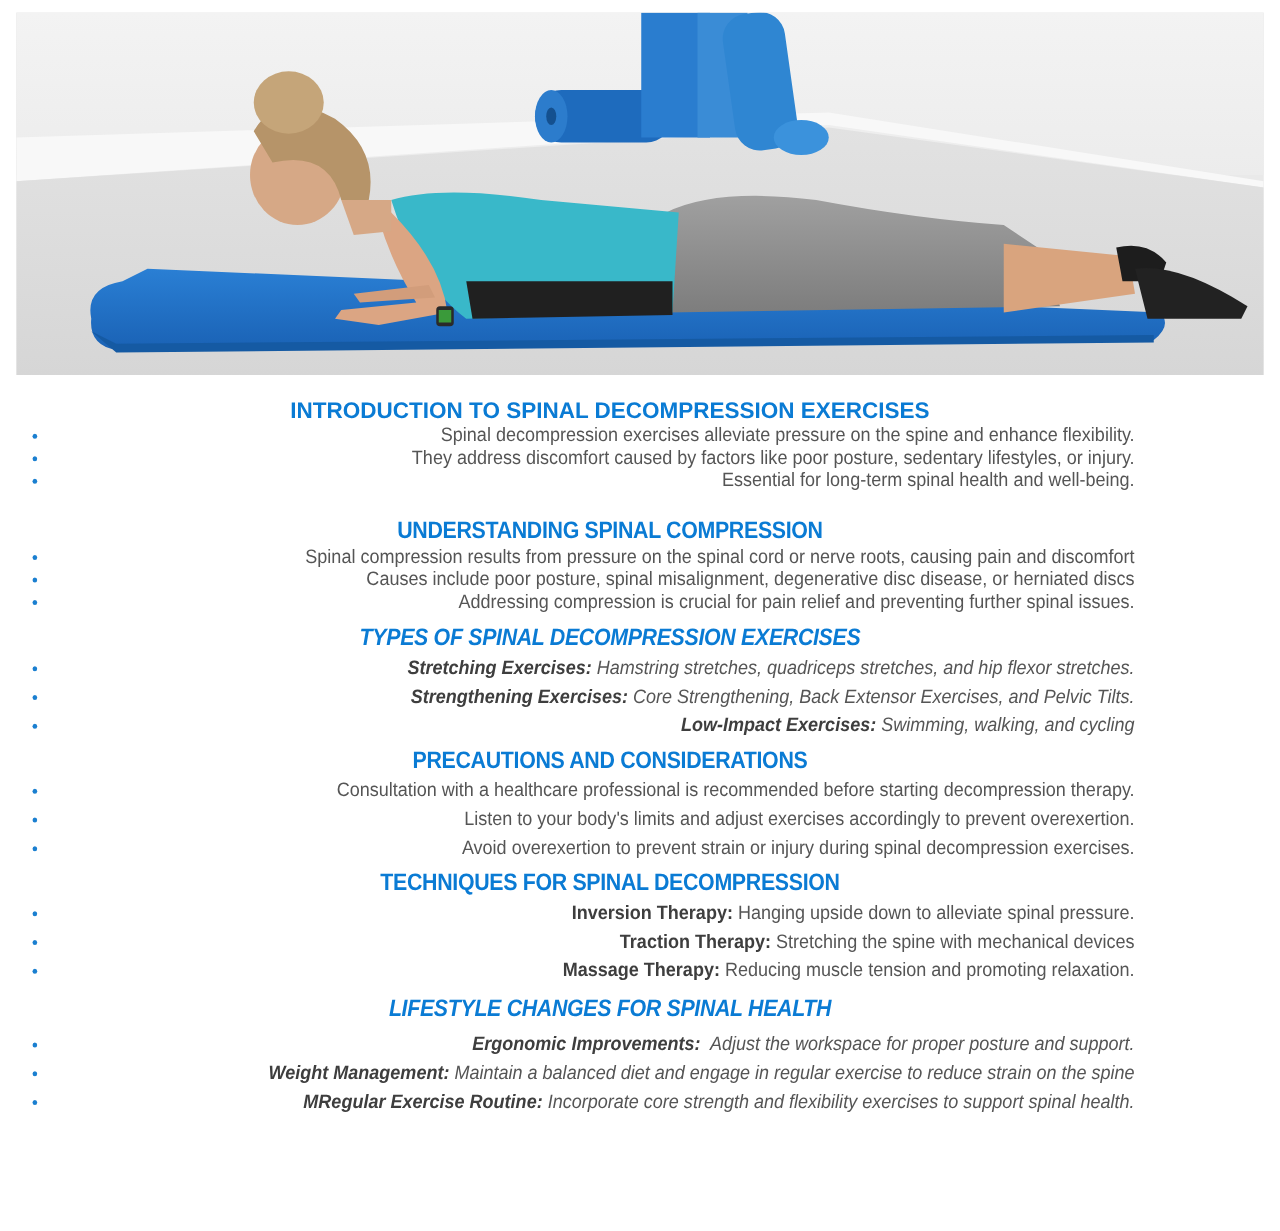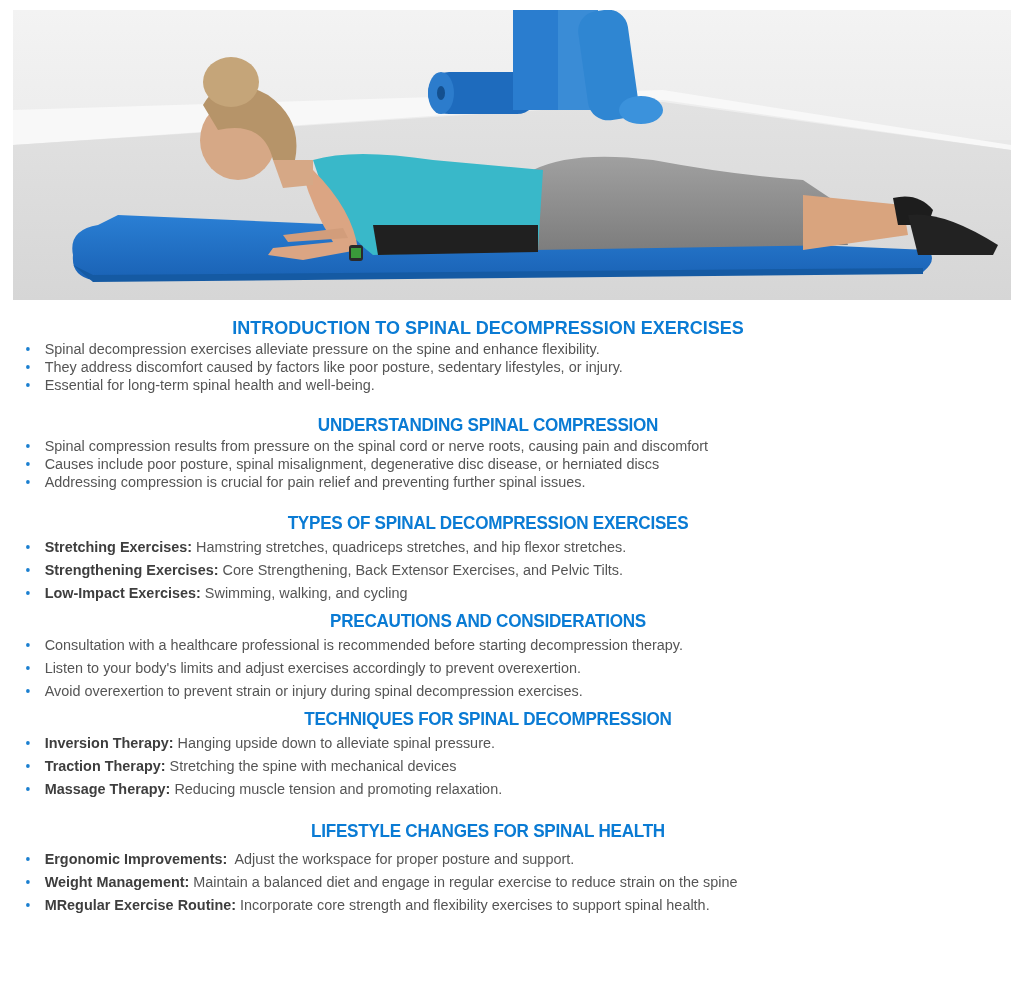--- a/index.html
+++ b/index.html
@@ -10,40 +10,40 @@
 
   .content { position: absolute; left: 0; top: 316px; width: 976px; }
   .section { margin: 0; }
   .section h2 {
     margin: 0; text-align: center; color: #0a7bd4;
     font-family: "Liberation Sans", sans-serif; font-weight: bold;
     font-size: 19px; line-height: 24px; letter-spacing: -0.3px;
     transform: scaleX(0.9); transform-origin: center;
   }
   .section.first h2 { transform: none; font-size: 18px; letter-spacing: 0px; }
-  .section ul { list-style: none; margin: 0; padding: 0; }
+  .section ul { list-style: none; margin: 0; padding: 0; text-align: right; }
   .section li {
     position: relative; padding-left: 48px; color: #555555;
     font-size: 15.5px; line-height: 18px; white-space: nowrap;
     transform: scaleX(0.93); transform-origin: left center;
   }
   .section li .bullet {
     position: absolute; left: 28px; top: 7px; width: 4px; height: 4px;
     border-radius: 50%; background: #1a7fd0;
   }
   .section li b { color: #3e3e3e; }
   .section.spaced li { line-height: 23px; }
   .section.spaced li .bullet { top: 10px; }
 
   #s1 { margin-top: 0px; }
   #s2 { margin-top: 19px; }
-  #s3 { margin-top: 20px; }
+  #s3 { margin-top: 8px; font-style: italic; }
   #s4 { margin-top: 5px; }
   #s5 { margin-top: 5px; }
-  #s6 { margin-top: 19px; }
+  #s6 { margin-top: 8px; font-style: italic; }
   #s6 ul { margin-top: 4px; }
 </style>
 </head>
 <body>
 
 <div class="hero">
   <svg viewBox="0 0 998 290" preserveAspectRatio="none">
     <defs>
       <linearGradient id="wall" x1="0" y1="0" x2="0" y2="1">
         <stop offset="0" stop-color="#f3f3f3"></stop>

